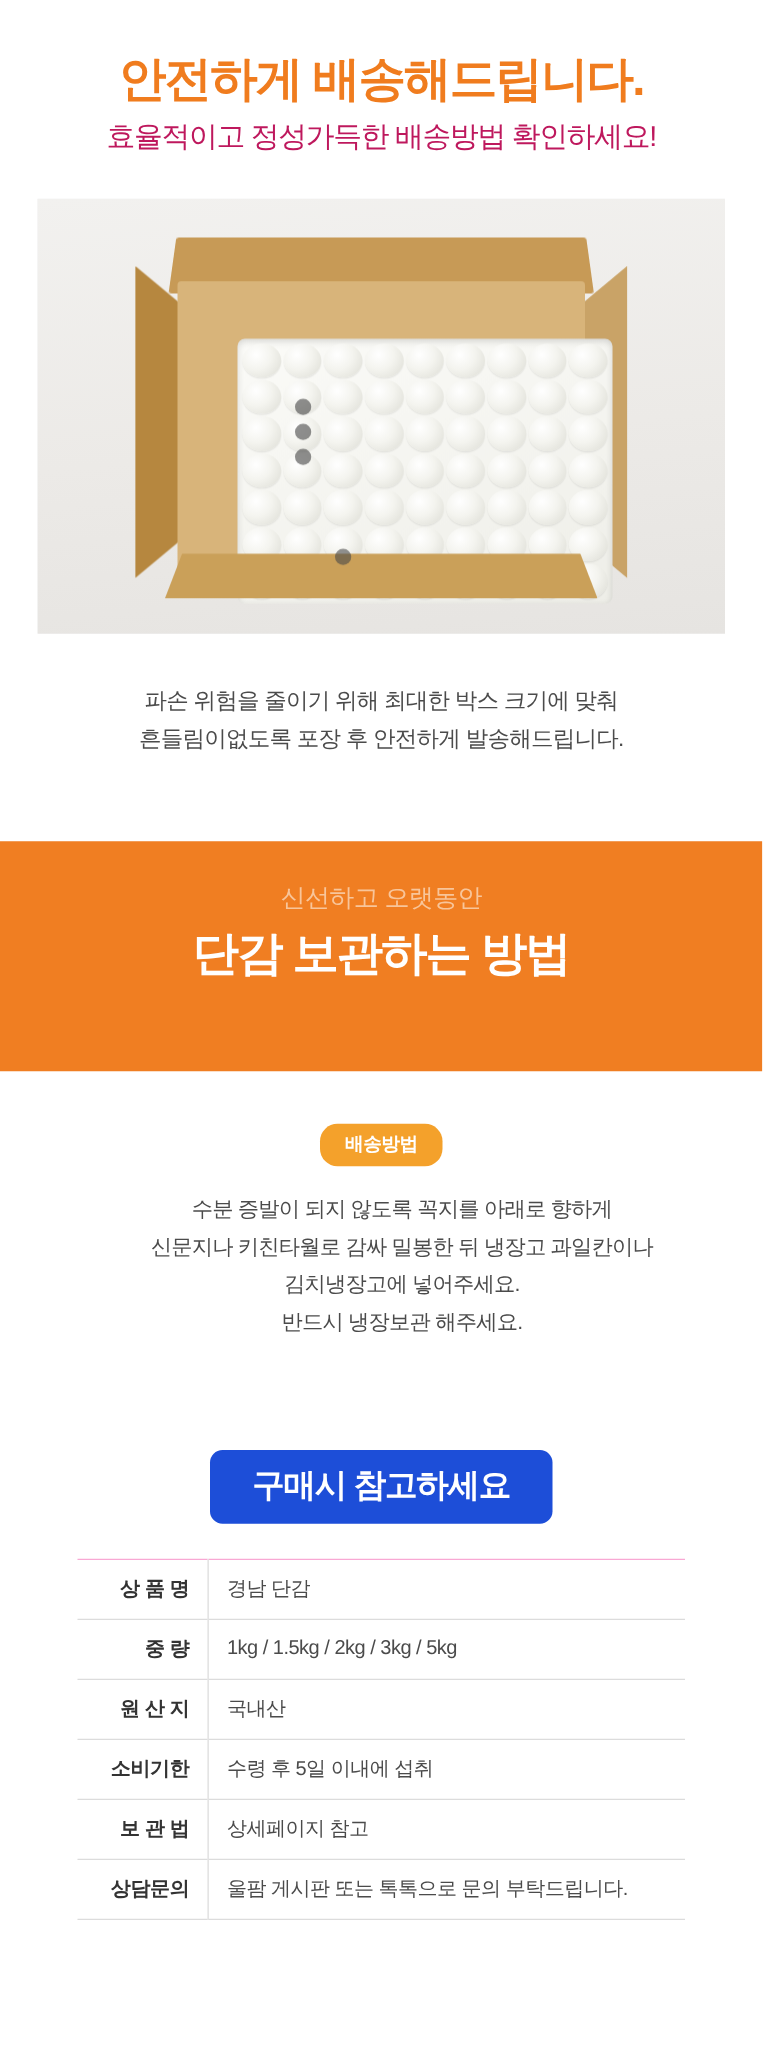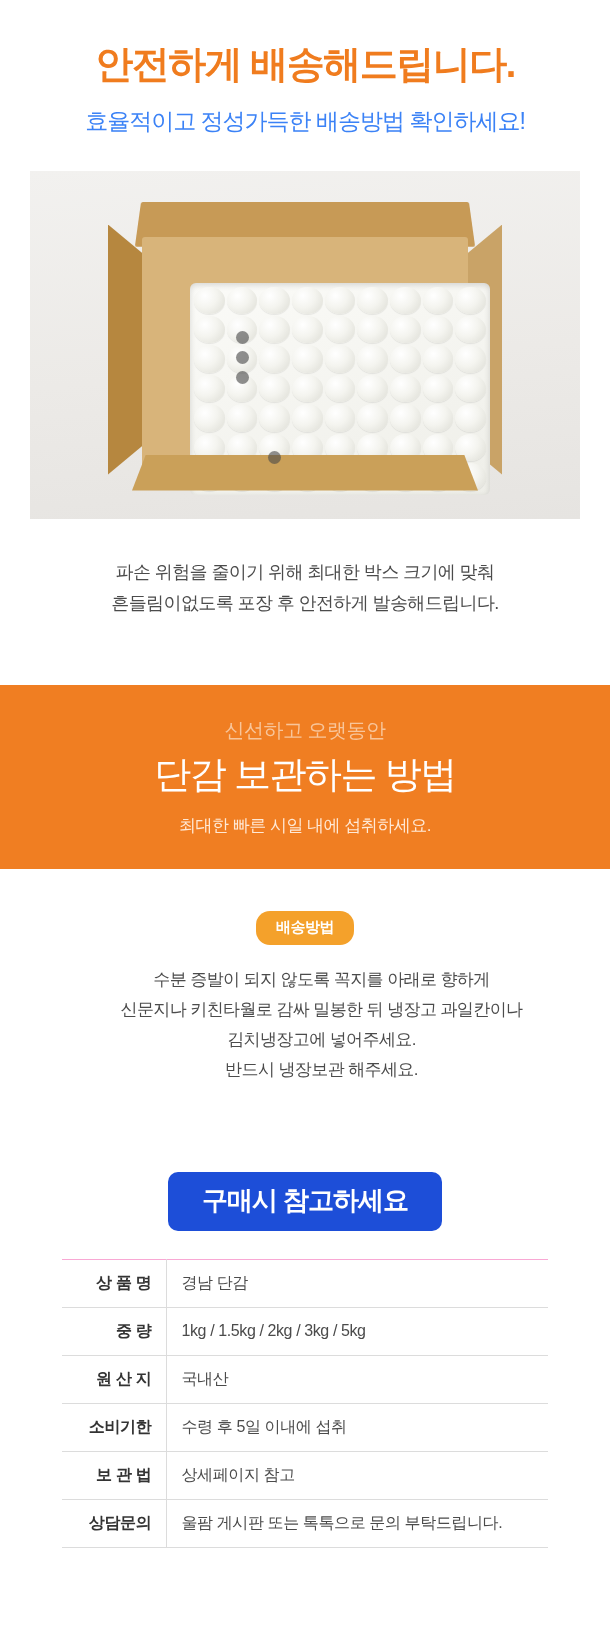--- a/index.html
+++ b/index.html
@@ -22,23 +22,23 @@
     text-align: center;
   }
   .header-title {
     font-size: 38px;
     font-weight: bold;
     color: #f07c1e;
     letter-spacing: -1.5px;
     line-height: 1.2;
   }
   .header-sub {
-    margin-top: 18px;
+    margin-top: 6px;
     font-size: 23px;
-    color: #3b82f6;
+    color: #be185d;
     letter-spacing: -1px;
     font-weight: 500;
   }
 
   
   .photo-wrap {
     margin: 34px 30px 0 30px;
     height: 348px;
     background: #efefef;
     position: relative;
@@ -161,21 +161,21 @@
   }
   .band-pre {
     font-size: 20px;
     color: #f8c59a;
     letter-spacing: -0.5px;
     font-weight: 500;
   }
   .band-title {
     margin-top: 6px;
     font-size: 37px;
-    font-weight: normal;
+    font-weight: bold;
     letter-spacing: -1.5px;
   }
   .band-sub {
     margin-top: 14px;
     font-size: 17px;
     color: #ffe9d6;
     letter-spacing: -0.5px;
   }
 
   
@@ -337,21 +337,20 @@
   </div>
 
   <div class="caption">
     <div>파손 위험을 줄이기 위해 최대한 박스 크기에 맞춰</div>
     <div>흔들림이없도록 포장 후 안전하게 발송해드립니다.</div>
   </div>
 
   <div class="band">
     <div class="band-pre">신선하고 오랫동안</div>
     <div class="band-title">단감 보관하는 방법</div>
-    <div class="band-sub">최대한 빠른 시일 내에 섭취하세요.</div>
   </div>
 
   <div class="chip-wrap">
     <span class="chip">배송방법</span>
   </div>
   <div class="storage-text">
     <div>수분 증발이 되지 않도록 꼭지를 아래로 향하게</div>
     <div>신문지나 키친타월로 감싸 밀봉한 뒤 냉장고 과일칸이나</div>
     <div>김치냉장고에 넣어주세요.</div>
     <div>반드시 냉장보관 해주세요.</div>

